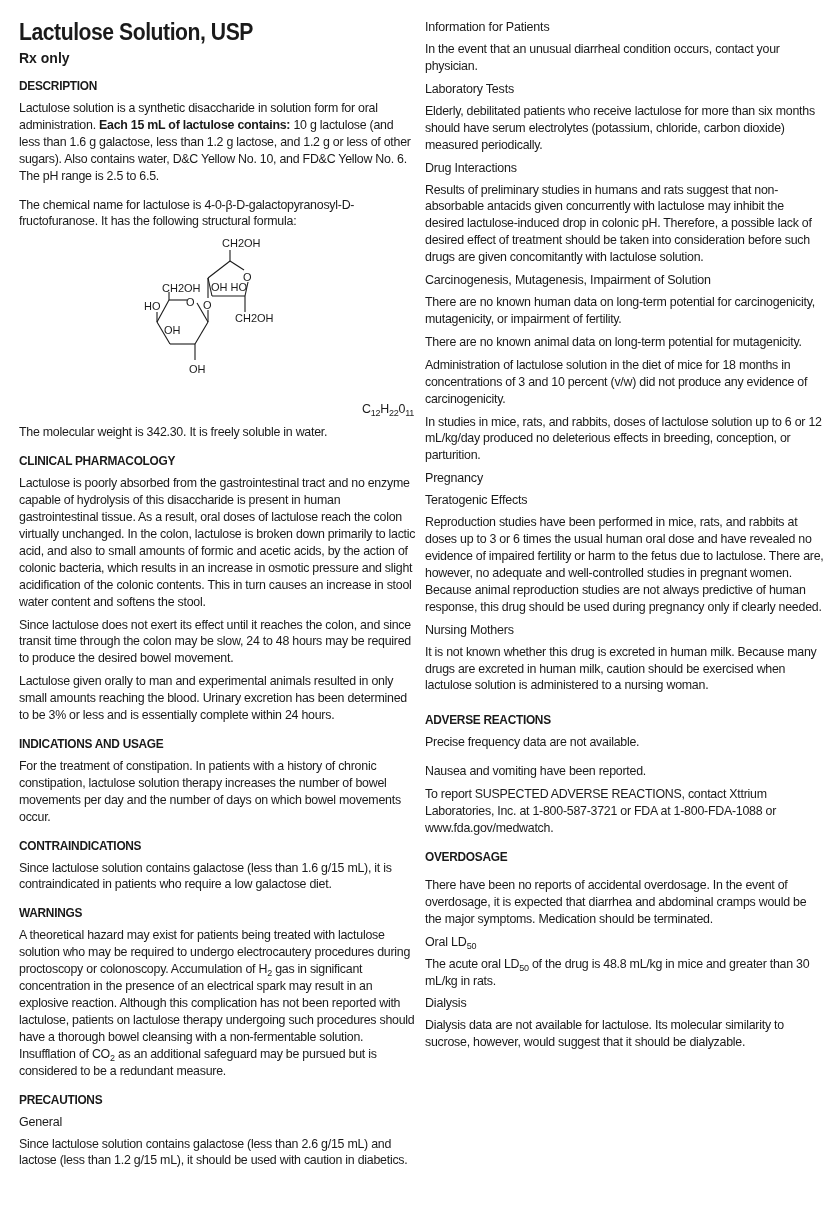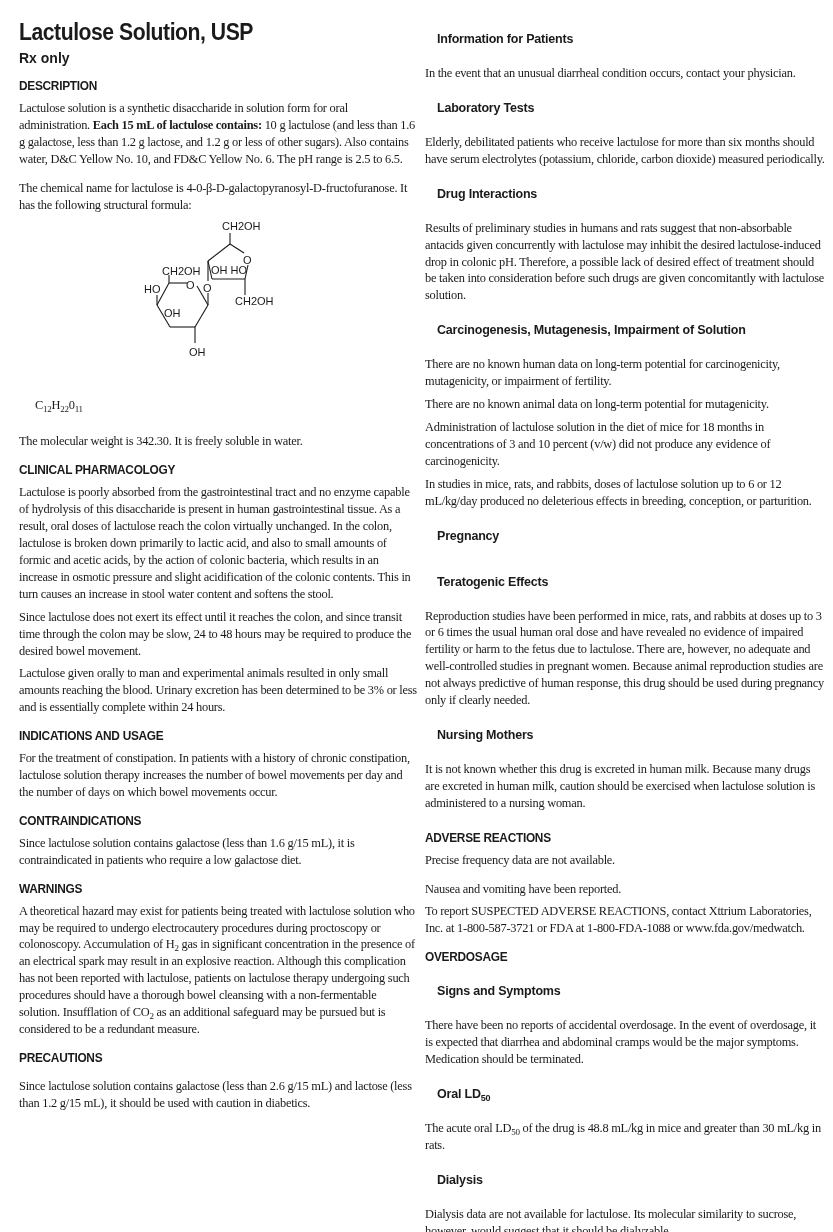--- a/index.html
+++ b/index.html
@@ -7,27 +7,27 @@
     width: 833px; height: 1232px; overflow: hidden; position: relative;
     font-family: "Liberation Sans", sans-serif;
     color: #1a1a1a;
   }
   .col { position: absolute; top: 17px; }
   .col-left { left: 19px; width: 398px; }
   .col-right { left: 425px; width: 400px; }
   .title { font-size: 23px; font-weight: bold; margin: 1px 0 0 0; letter-spacing: -0.5px; line-height: 28px; transform: scaleX(0.92); transform-origin: left; }
   .rx { font-size: 14px; font-weight: bold; margin: 4px 0 0 0; line-height: 16px; }
   h2 { font-size: 12.5px; font-weight: bold; margin: 0; line-height: 16px; letter-spacing: -0.3px; transform: scaleX(0.95); transform-origin: left; }
-  h3 { font-size: 12.5px; font-weight: bold; margin: 12px; line-height: 16px; letter-spacing: -0.2px; }
-  p { font-size: 12.4px; line-height: 16.9px; margin: 0; letter-spacing: -0.25px; font-family: Liberation Serif, serif; }
+  h3 { font-size: 12.5px; font-weight: normal; margin: 0; line-height: 16px; letter-spacing: -0.2px; }
+  p { font-size: 12.4px; line-height: 16.9px; margin: 0; letter-spacing: -0.25px; }
   .gap-s { height: 6px; }
   .gap-l { height: 12px; }
   .formula-wrap { position: relative; height: 168px; }
   .formula-wrap svg { position: absolute; left: 100px; top: 0; }
-  .formula-text { font-size: 12.4px; line-height: 16px; margin: 16px; }
+  .formula-text { font-size: 12.4px; line-height: 16px; margin: 3px; text-align: right; }
   sub { font-size: 9px; vertical-align: -3px; line-height: 0; }
 </style>
 </head>
 <body>
 
 <div class="col col-left">
   <h1 class="title">Lactulose Solution, USP</h1>
   <div class="rx">Rx only</div>
   <div class="gap-l"></div>
 
@@ -111,20 +111,21 @@
   <section>
     <h2>WARNINGS</h2>
     <div class="gap-s"></div>
     <p><span>A theoretical hazard may exist for patients being treated with lactulose solution who may be required to undergo electrocautery procedures during proctoscopy or colonoscopy. Accumulation of H</span><sub>2</sub><span> gas in significant concentration in the presence of an electrical spark may result in an explosive reaction. Although this complication has not been reported with lactulose, patients on lactulose therapy undergoing such procedures should have a thorough bowel cleansing with a non-fermentable solution. Insufflation of CO</span><sub>2</sub><span> as an additional safeguard may be pursued but is considered to be a redundant measure.</span></p>
   </section>
   <div class="gap-l"></div>
 
   <section>
     <h2>PRECAUTIONS</h2>
     <div class="gap-s"></div>
+    <h3>General</h3>
     <div class="gap-s"></div>
     <p>Since lactulose solution contains galactose (less than 2.6 g/15 mL) and lactose (less than 1.2 g/15 mL), it should be used with caution in diabetics.</p>
   </section>
 </div>
 
 <div class="col col-right">
   <div style="height:2px"></div>
   <section>
     <h3>Information for Patients</h3>
     <div class="gap-s"></div>
@@ -185,21 +186,20 @@
     <div class="gap-s"></div>
     <p>Nausea and vomiting have been reported.</p>
     <div class="gap-s"></div>
     <p>To report SUSPECTED ADVERSE REACTIONS, contact Xttrium Laboratories, Inc. at 1-800-587-3721 or FDA at 1-800-FDA-1088 or www.fda.gov/medwatch.</p>
   </section>
   <div class="gap-l"></div>
 
   <section>
     <h2>OVERDOSAGE</h2>
     <div class="gap-s"></div>
-    <h3>Signs and Symptoms</h3>
     <div class="gap-s"></div>
     <p>There have been no reports of accidental overdosage. In the event of overdosage, it is expected that diarrhea and abdominal cramps would be the major symptoms. Medication should be terminated.</p>
     <div class="gap-s"></div>
     <h3><span>Oral LD</span><sub>50</sub></h3>
     <div class="gap-s"></div>
     <p><span>The acute oral LD</span><sub>50</sub><span> of the drug is 48.8 mL/kg in mice and greater than 30 mL/kg in rats.</span></p>
     <div class="gap-s"></div>
     <h3>Dialysis</h3>
     <div class="gap-s"></div>
     <p>Dialysis data are not available for lactulose. Its molecular similarity to sucrose, however, would suggest that it should be dialyzable.</p>

